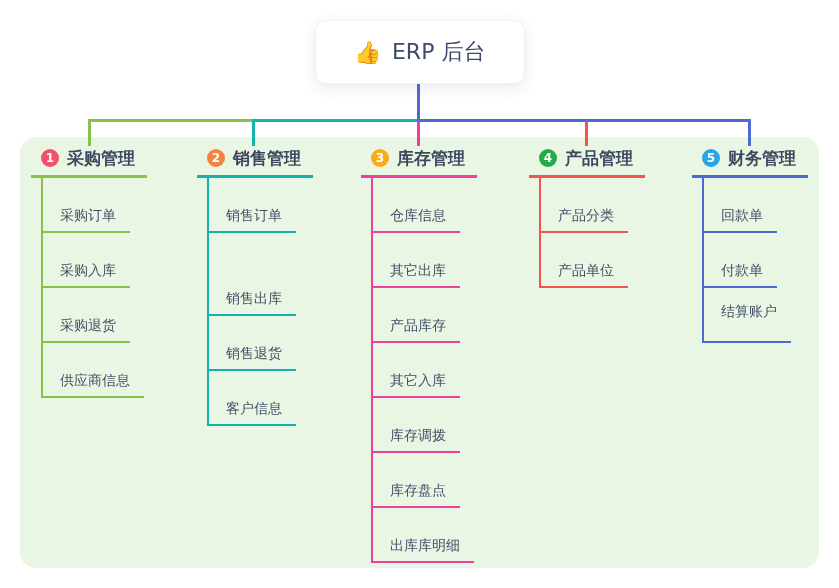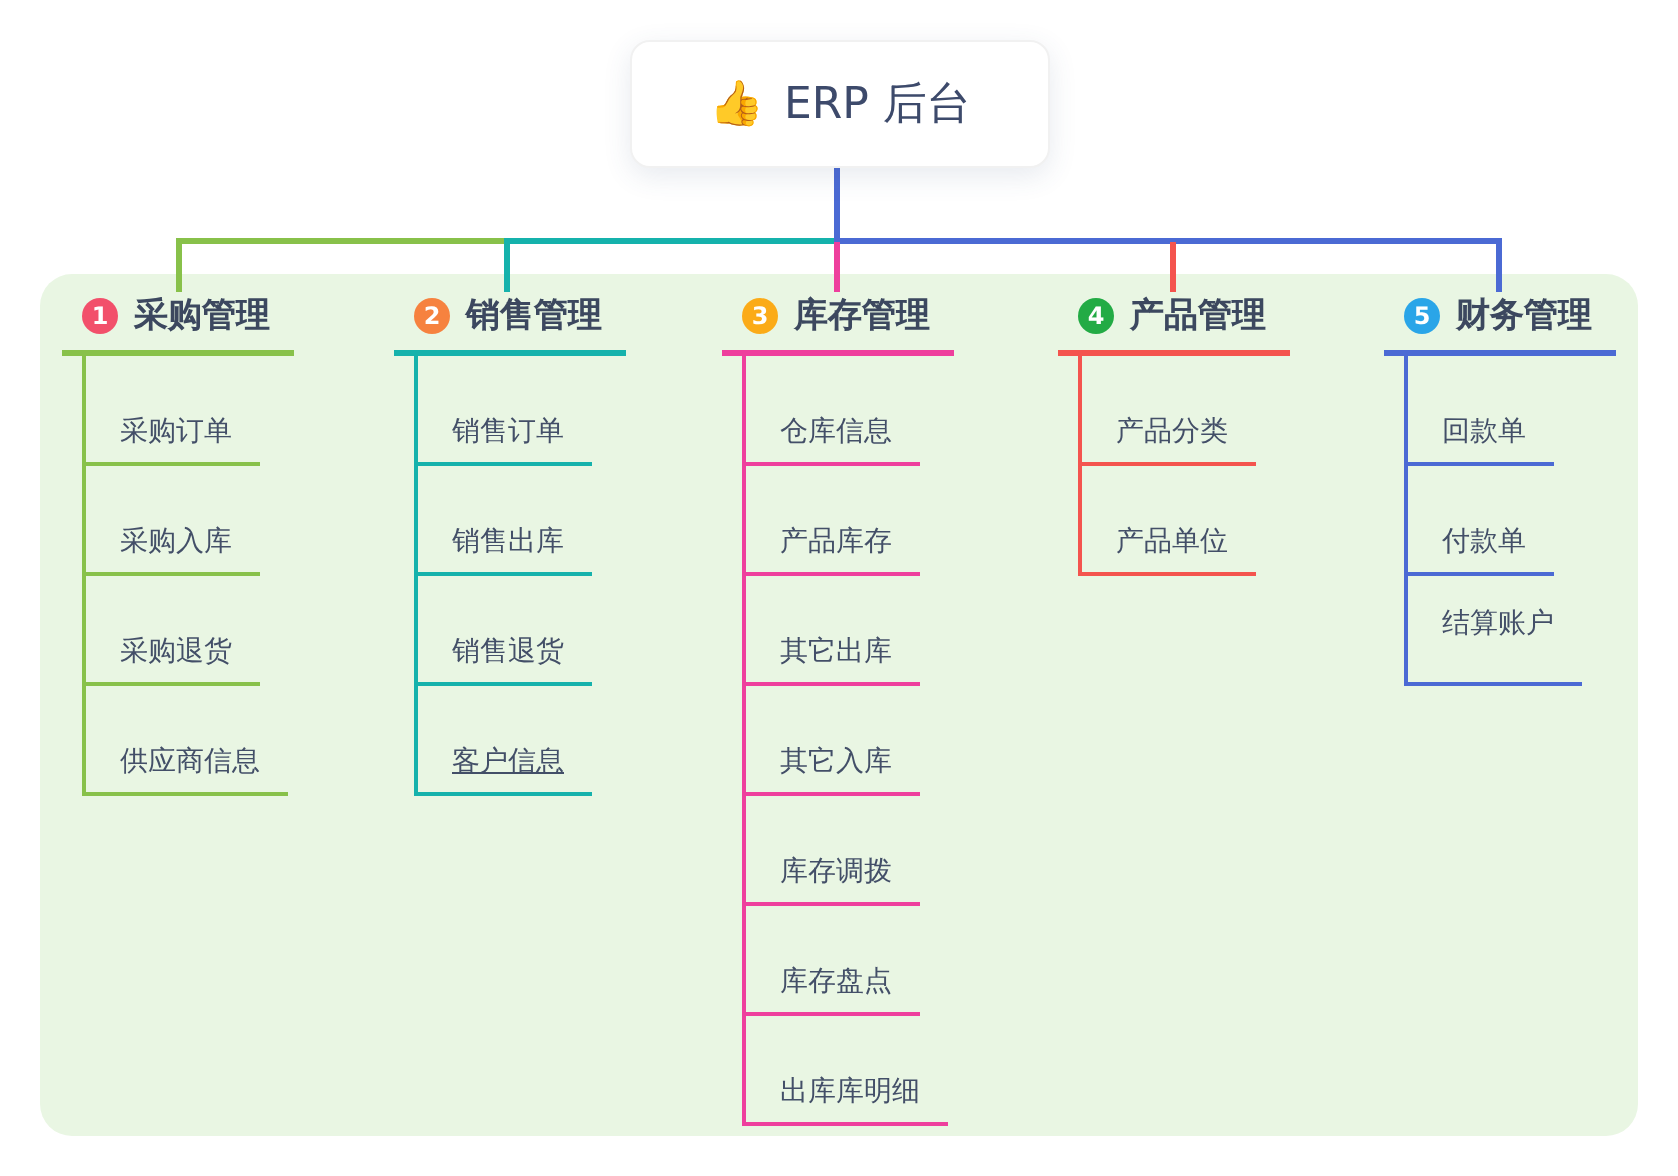--- a/index.html
+++ b/index.html
@@ -122,45 +122,45 @@
       </div>
       <div class="branch" style="left: 197px; top: 145px;">
         <div class="branch-title" style="border-bottom-color: rgb(21, 178, 172);">
           <span class="badge" style="background: rgb(246, 130, 63);">2</span>
           <span>销售管理</span>
         </div>
         <div class="kids" style="border-left-color: rgb(21, 178, 172);">
           <div class="kid" style="border-bottom-color: rgb(21, 178, 172);">
             <span>销售订单</span>
           </div>
-          <div class="kid" style="border-bottom-color: rgb(21, 178, 172);">
+          <div class="kid" style="border-bottom-color: rgb(21, 178, 172); margin-top: 28px;">
             <span>销售出库</span>
           </div>
           <div class="kid" style="border-bottom-color: rgb(21, 178, 172);">
             <span>销售退货</span>
           </div>
-          <div class="kid" style="border-bottom-color: rgb(21, 178, 172); text-decoration: underline;">
+          <div class="kid" style="border-bottom-color: rgb(21, 178, 172);">
             <span>客户信息</span>
           </div>
         </div>
       </div>
       <div class="branch" style="left: 361px; top: 145px;">
         <div class="branch-title" style="border-bottom-color: rgb(238, 63, 157);">
           <span class="badge" style="background: rgb(251, 171, 24);">3</span>
           <span>库存管理</span>
         </div>
         <div class="kids" style="border-left-color: rgb(238, 63, 157);">
           <div class="kid" style="border-bottom-color: rgb(238, 63, 157);">
             <span>仓库信息</span>
           </div>
           <div class="kid" style="border-bottom-color: rgb(238, 63, 157);">
+            <span>其它出库</span>
+          </div>
+          <div class="kid" style="border-bottom-color: rgb(238, 63, 157);">
             <span>产品库存</span>
-          </div>
-          <div class="kid" style="border-bottom-color: rgb(238, 63, 157);">
-            <span>其它出库</span>
           </div>
           <div class="kid" style="border-bottom-color: rgb(238, 63, 157);">
             <span>其它入库</span>
           </div>
           <div class="kid" style="border-bottom-color: rgb(238, 63, 157);">
             <span>库存调拨</span>
           </div>
           <div class="kid" style="border-bottom-color: rgb(238, 63, 157);">
             <span>库存盘点</span>
           </div>

